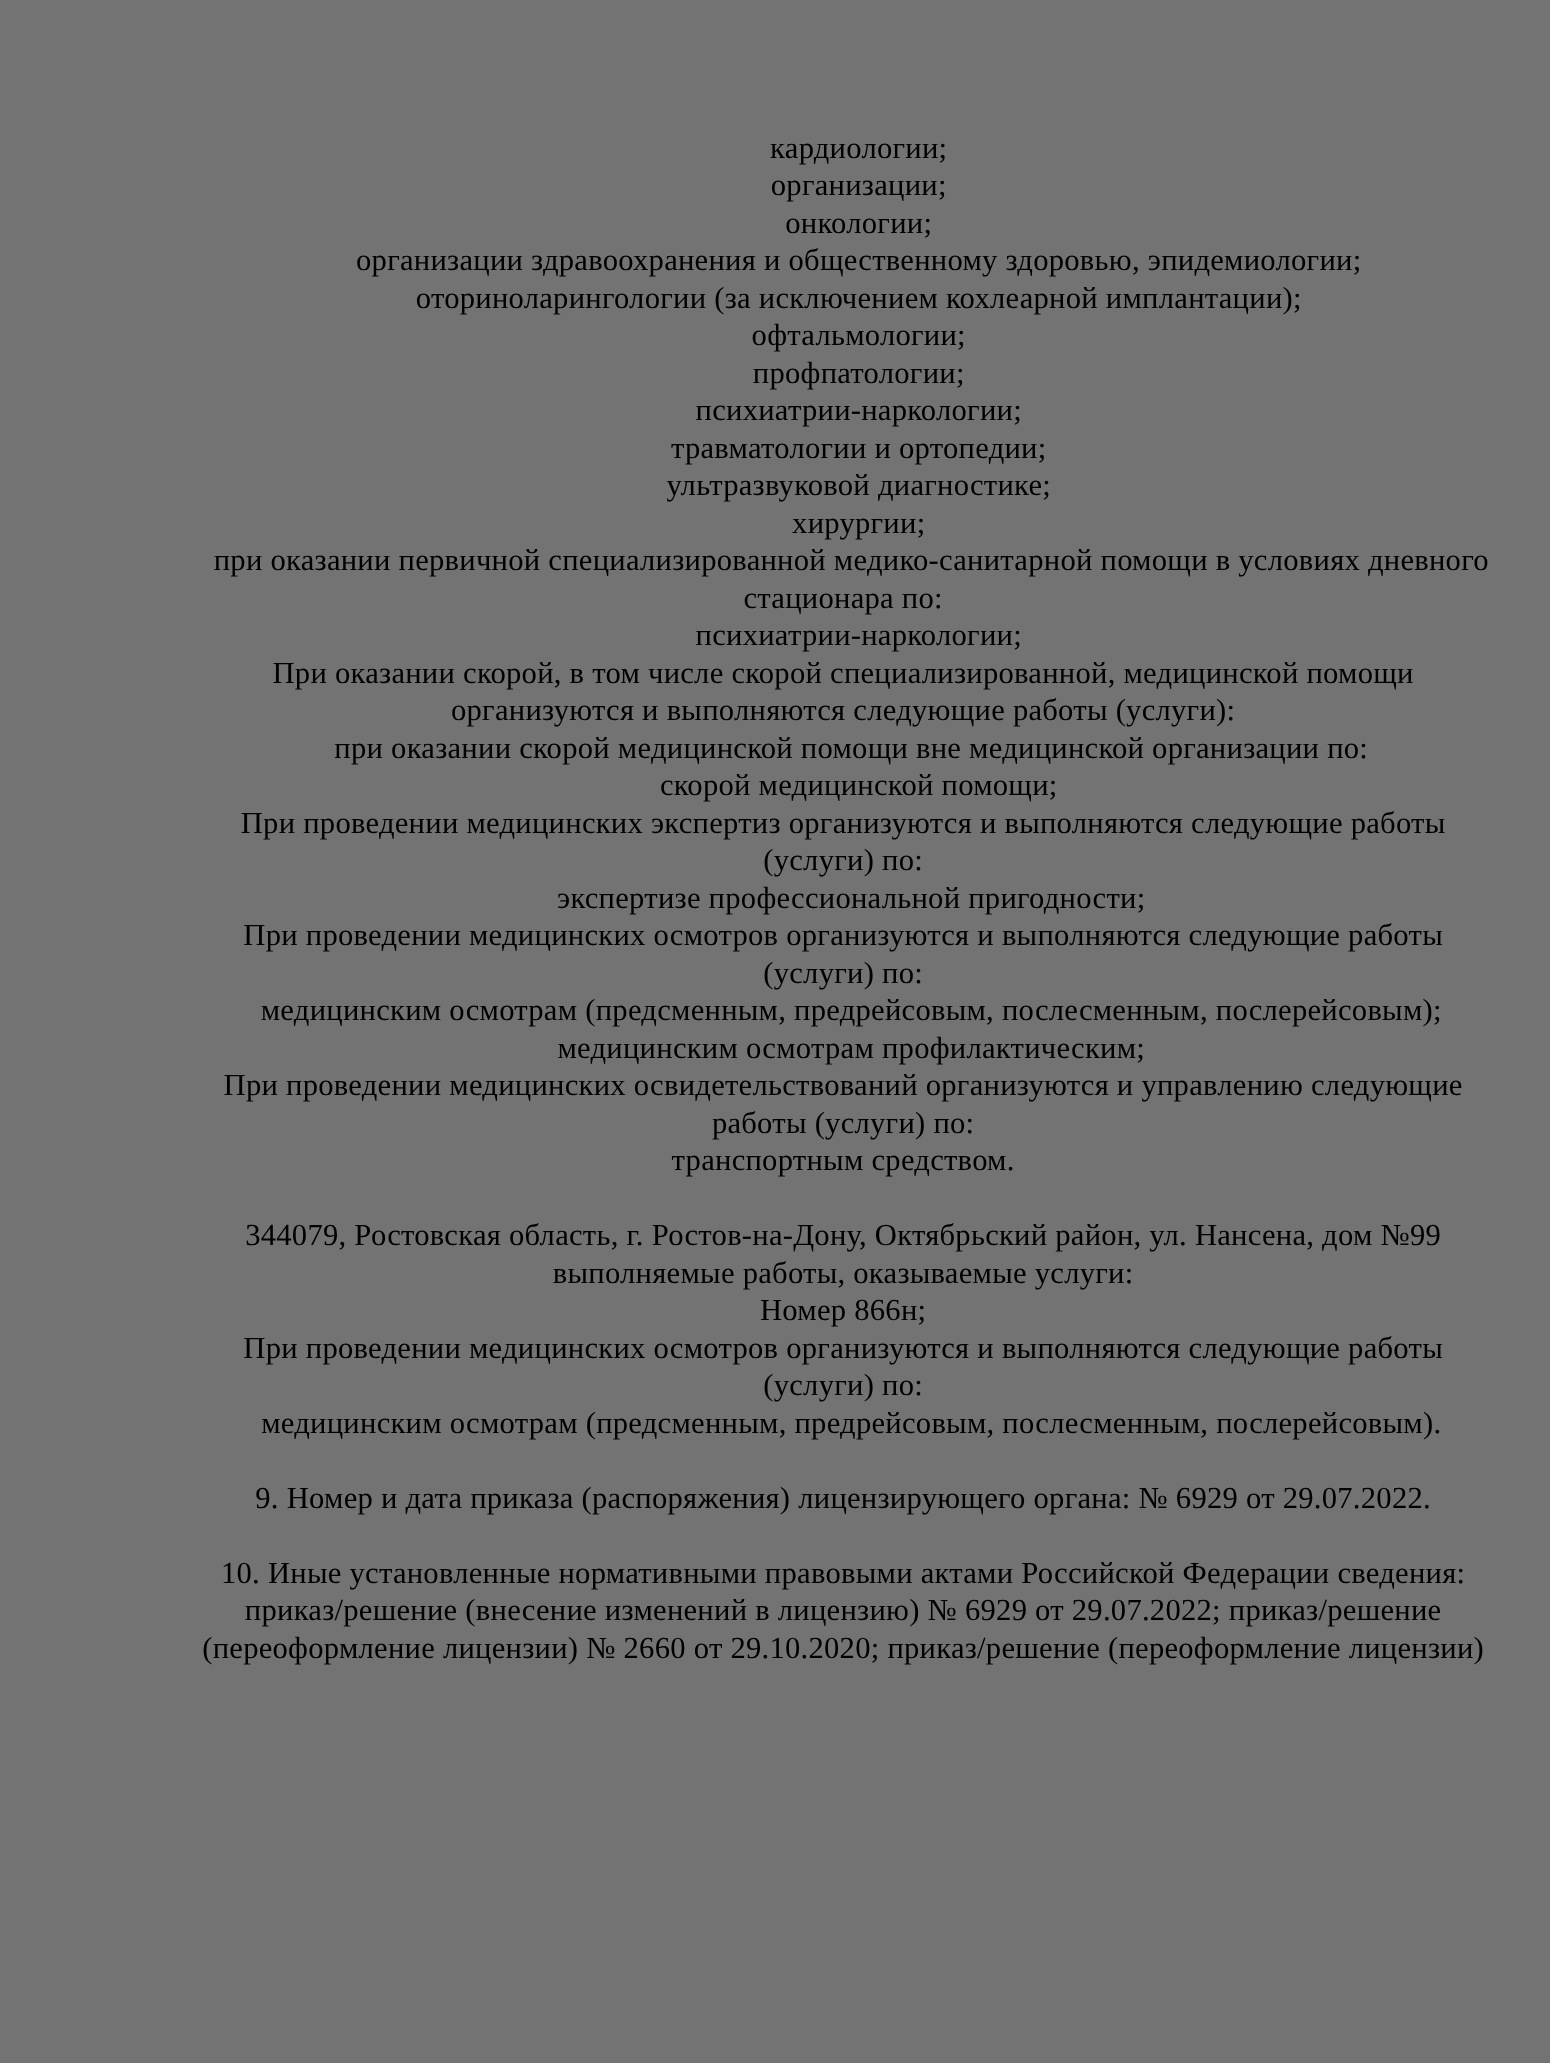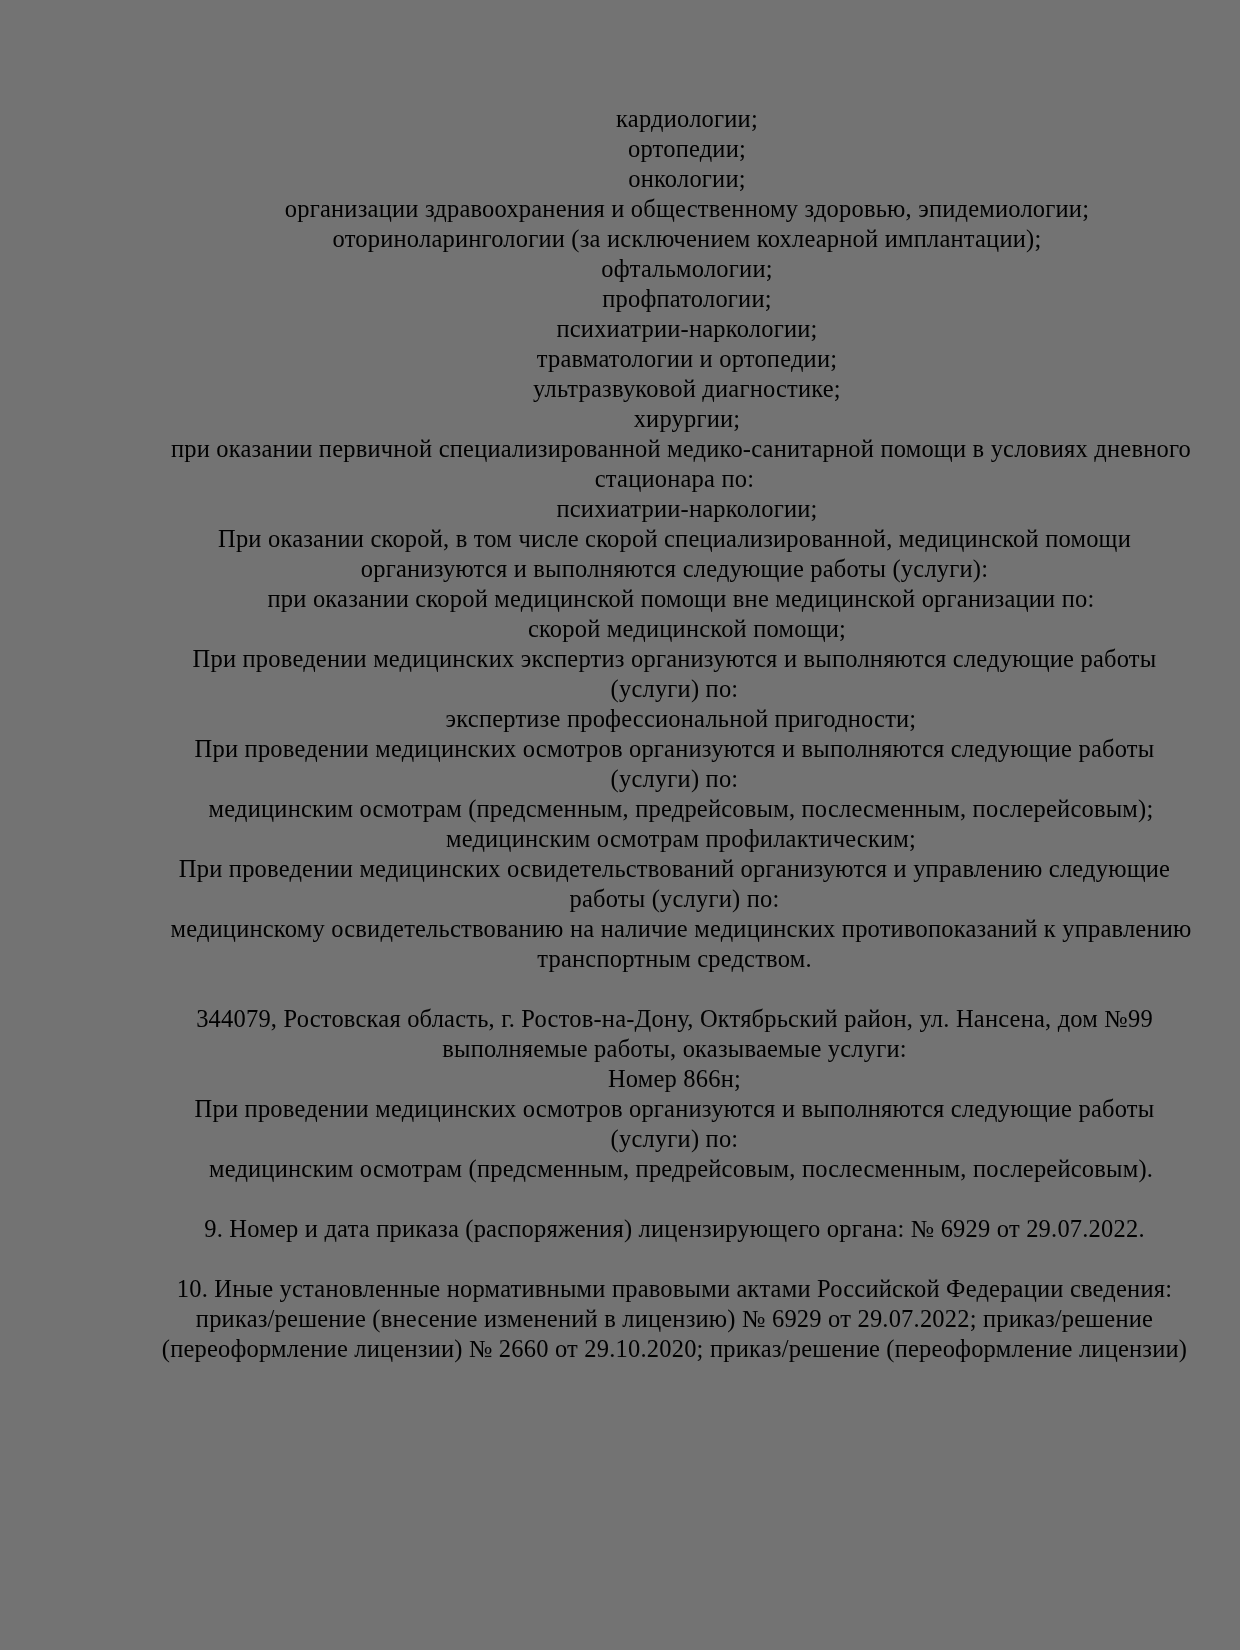--- a/index.html
+++ b/index.html
@@ -34,21 +34,21 @@
   .indent-1 { padding-left: 13px; }
   .indent-2 { padding-left: 25px; }
   .blank-line { height: 30px; }
 </style>
 </head>
 <body>
 
 <div class="page">
   <div class="textblock">
       <div class="line indent-2">кардиологии;</div>
-      <div class="line indent-2">ортопедии;</div>
+      <div class="line indent-2">организации;</div>
       <div class="line indent-2">онкологии;</div>
       <div class="line indent-2">организации здравоохранения и общественному здоровью, эпидемиологии;</div>
       <div class="line indent-2">оториноларингологии (за исключением кохлеарной имплантации);</div>
       <div class="line indent-2">офтальмологии;</div>
       <div class="line indent-2">профпатологии;</div>
       <div class="line indent-2">психиатрии-наркологии;</div>
       <div class="line indent-2">травматологии и ортопедии;</div>
       <div class="line indent-2">ультразвуковой диагностике;</div>
       <div class="line indent-2">хирургии;</div>
       <div class="line indent-1">при оказании первичной специализированной медико-санитарной помощи в условиях дневного</div>
@@ -60,21 +60,20 @@
       <div class="line indent-2">скорой медицинской помощи;</div>
       <div class="line indent-0">При проведении медицинских экспертиз организуются и выполняются следующие работы</div>
       <div class="line indent-0">(услуги) по:</div>
       <div class="line indent-1">экспертизе профессиональной пригодности;</div>
       <div class="line indent-0">При проведении медицинских осмотров организуются и выполняются следующие работы</div>
       <div class="line indent-0">(услуги) по:</div>
       <div class="line indent-1">медицинским осмотрам (предсменным, предрейсовым, послесменным, послерейсовым);</div>
       <div class="line indent-1">медицинским осмотрам профилактическим;</div>
       <div class="line indent-0">При проведении медицинских освидетельствований организуются и управлению следующие</div>
       <div class="line indent-0">работы (услуги) по:</div>
-      <div class="line indent-1">медицинскому освидетельствованию на наличие медицинских противопоказаний к управлению</div>
       <div class="line indent-0">транспортным средством.</div>
       <div class="line blank-line"></div>
       <div class="line indent-0">344079, Ростовская область, г. Ростов-на-Дону, Октябрьский район, ул. Нансена, дом №99</div>
       <div class="line indent-0">выполняемые работы, оказываемые услуги:</div>
       <div class="line indent-0">Номер 866н;</div>
       <div class="line indent-0">При проведении медицинских осмотров организуются и выполняются следующие работы</div>
       <div class="line indent-0">(услуги) по:</div>
       <div class="line indent-1">медицинским осмотрам (предсменным, предрейсовым, послесменным, послерейсовым).</div>
       <div class="line blank-line"></div>
       <div class="line indent-0">9. Номер и дата приказа (распоряжения) лицензирующего органа: № 6929 от 29.07.2022.</div>

